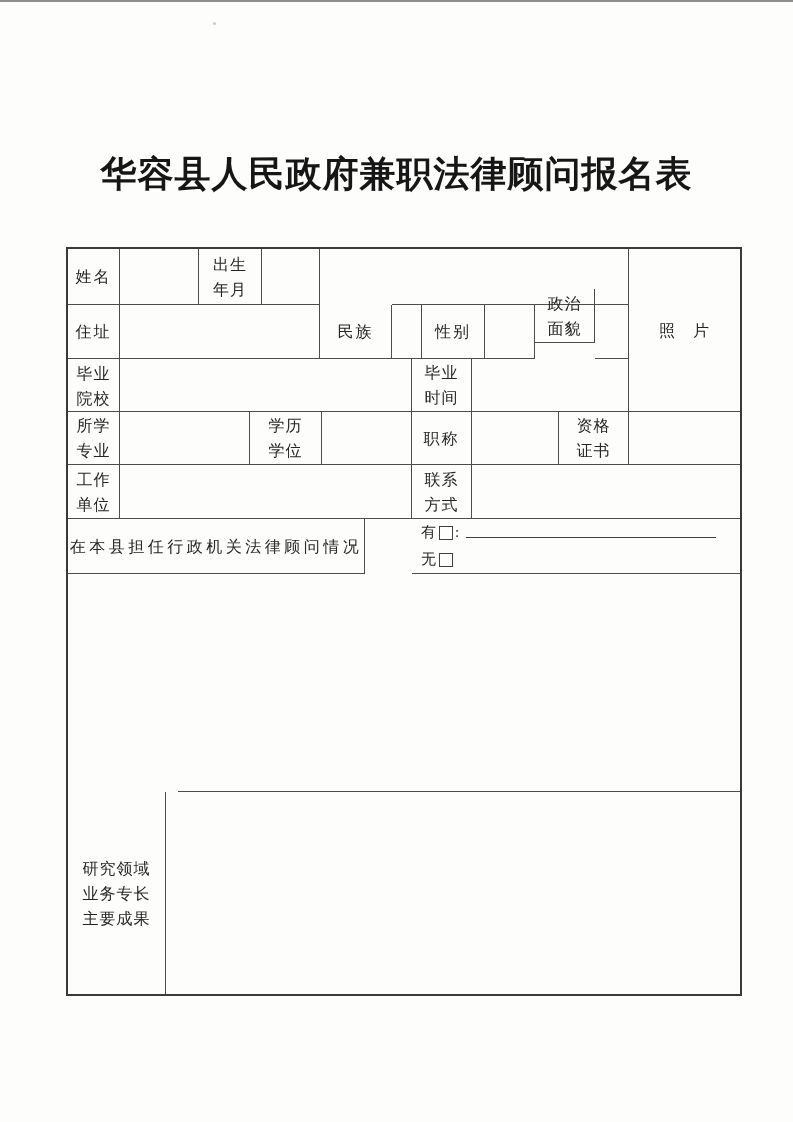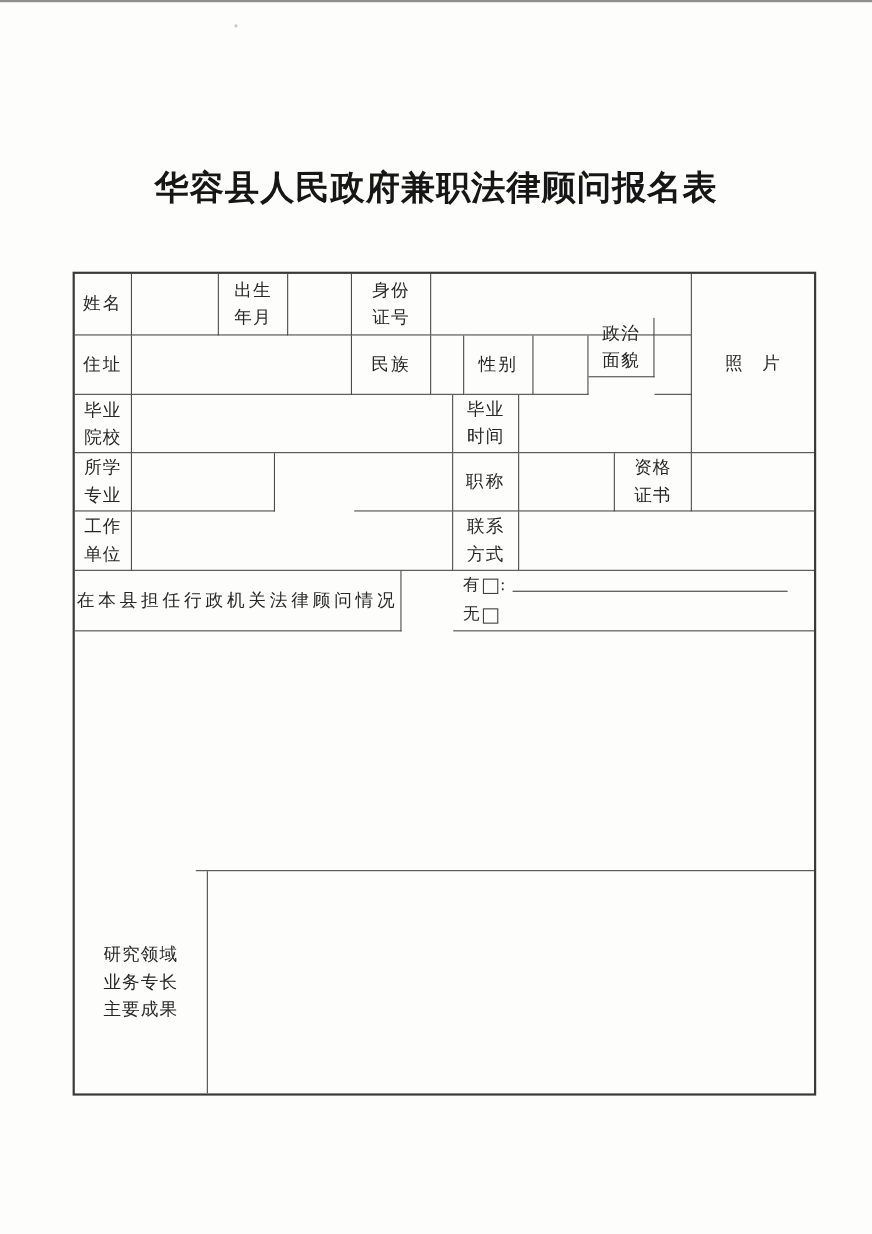--- a/index.html
+++ b/index.html
@@ -20,21 +20,21 @@
     position:absolute;left:0;top:0;width:793px;height:2px;
     background:#8f8f8f;
   }
   .speck{
     position:absolute;left:213px;top:22px;width:3px;height:3px;
     background:#c9c9c9;border-radius:50%;
   }
   .doc-title{
     position:absolute;left:0;top:150px;width:793px;
     text-align:center;
-    font-size:31px;font-weight:bold;
+    font-size:36px;font-weight:bold;
     letter-spacing:1px;
     color:#161616;
   }
   .form-table{
     position:absolute;left:66px;top:247px;
     width:672px;height:745px;
     border:2px solid var(--outer);
   }
   .cell{
     position:absolute;box-sizing:border-box;
@@ -80,23 +80,20 @@
 <div class="form-table">
 
   <div class="cell ls2" style="left:0;top:0;width:52px;height:56px;">
       <span>姓名</span>
     </div>
   <div class="cell" style="left:52px;top:0;width:79px;height:56px;"></div>
   <div class="cell" style="left:131px;top:0;width:63px;height:56px;">
       <span class="wrap2">出生年月</span>
     </div>
   <div class="cell" style="left:194px;top:0;width:58px;height:56px;"></div>
-  <div class="cell" style="left:252px;top:0;width:72px;height:56px;">
-      <span class="wrap2">身份证号</span>
-    </div>
   <div class="cell" style="left:324px;top:0;width:237px;height:56px;"></div>
   <div class="cell no-r photo-label" style="left:561px;top:0;width:111px;height:163px;">
       <span>照　片</span>
     </div>
 
   <div class="cell ls2" style="left:0;top:56px;width:52px;height:54px;">
       <span>住址</span>
     </div>
   <div class="cell" style="left:52px;top:56px;width:200px;height:54px;"></div>
   <div class="cell ls2" style="left:252px;top:56px;width:72px;height:54px;">
@@ -118,20 +115,23 @@
   <div class="cell" style="left:52px;top:110px;width:292px;height:53px;"></div>
   <div class="cell" style="left:344px;top:110px;width:60px;height:53px;">
       <span class="wrap2">毕业时间</span>
     </div>
   <div class="cell" style="left:404px;top:110px;width:157px;height:53px;"></div>
 
   <div class="cell" style="left:0;top:163px;width:52px;height:53px;">
       <span class="wrap2">所学专业</span>
     </div>
   <div class="cell" style="left:52px;top:163px;width:130px;height:53px;"></div>
+  <div class="cell" style="left:182px;top:163px;width:72px;height:53px;">
+      <span class="wrap2">学历学位</span>
+    </div>
   <div class="cell" style="left:254px;top:163px;width:90px;height:53px;"></div>
   <div class="cell ls2" style="left:344px;top:163px;width:60px;height:53px;">
       <span>职称</span>
     </div>
   <div class="cell" style="left:404px;top:163px;width:87px;height:53px;"></div>
   <div class="cell" style="left:491px;top:163px;width:70px;height:53px;">
       <span class="wrap2">资格证书</span>
     </div>
   <div class="cell no-r" style="left:561px;top:163px;width:111px;height:53px;"></div>
 
@@ -155,18 +155,18 @@
         <span class="fill-line"></span>
     </div>
     <div class="adv-row">
       <span>无</span>
         <span class="cbox"></span>
     </div>
   </div>
 
   <div class="cell no-r" style="left:110px;top:325px;width:562px;height:218px;"></div>
 
-  <div class="cell no-b" style="left:0;top:543px;width:121px;height:202px;">
+  <div class="cell no-b" style="left:0;top:543px;width:98px;height:202px;">
       <span class="wrap4">研究领域业务专长主要成果</span>
     </div>
   <div class="cell no-r no-b" style="left:110px;top:543px;width:562px;height:202px;"></div>
 
 </div>
 
 </body></html>

